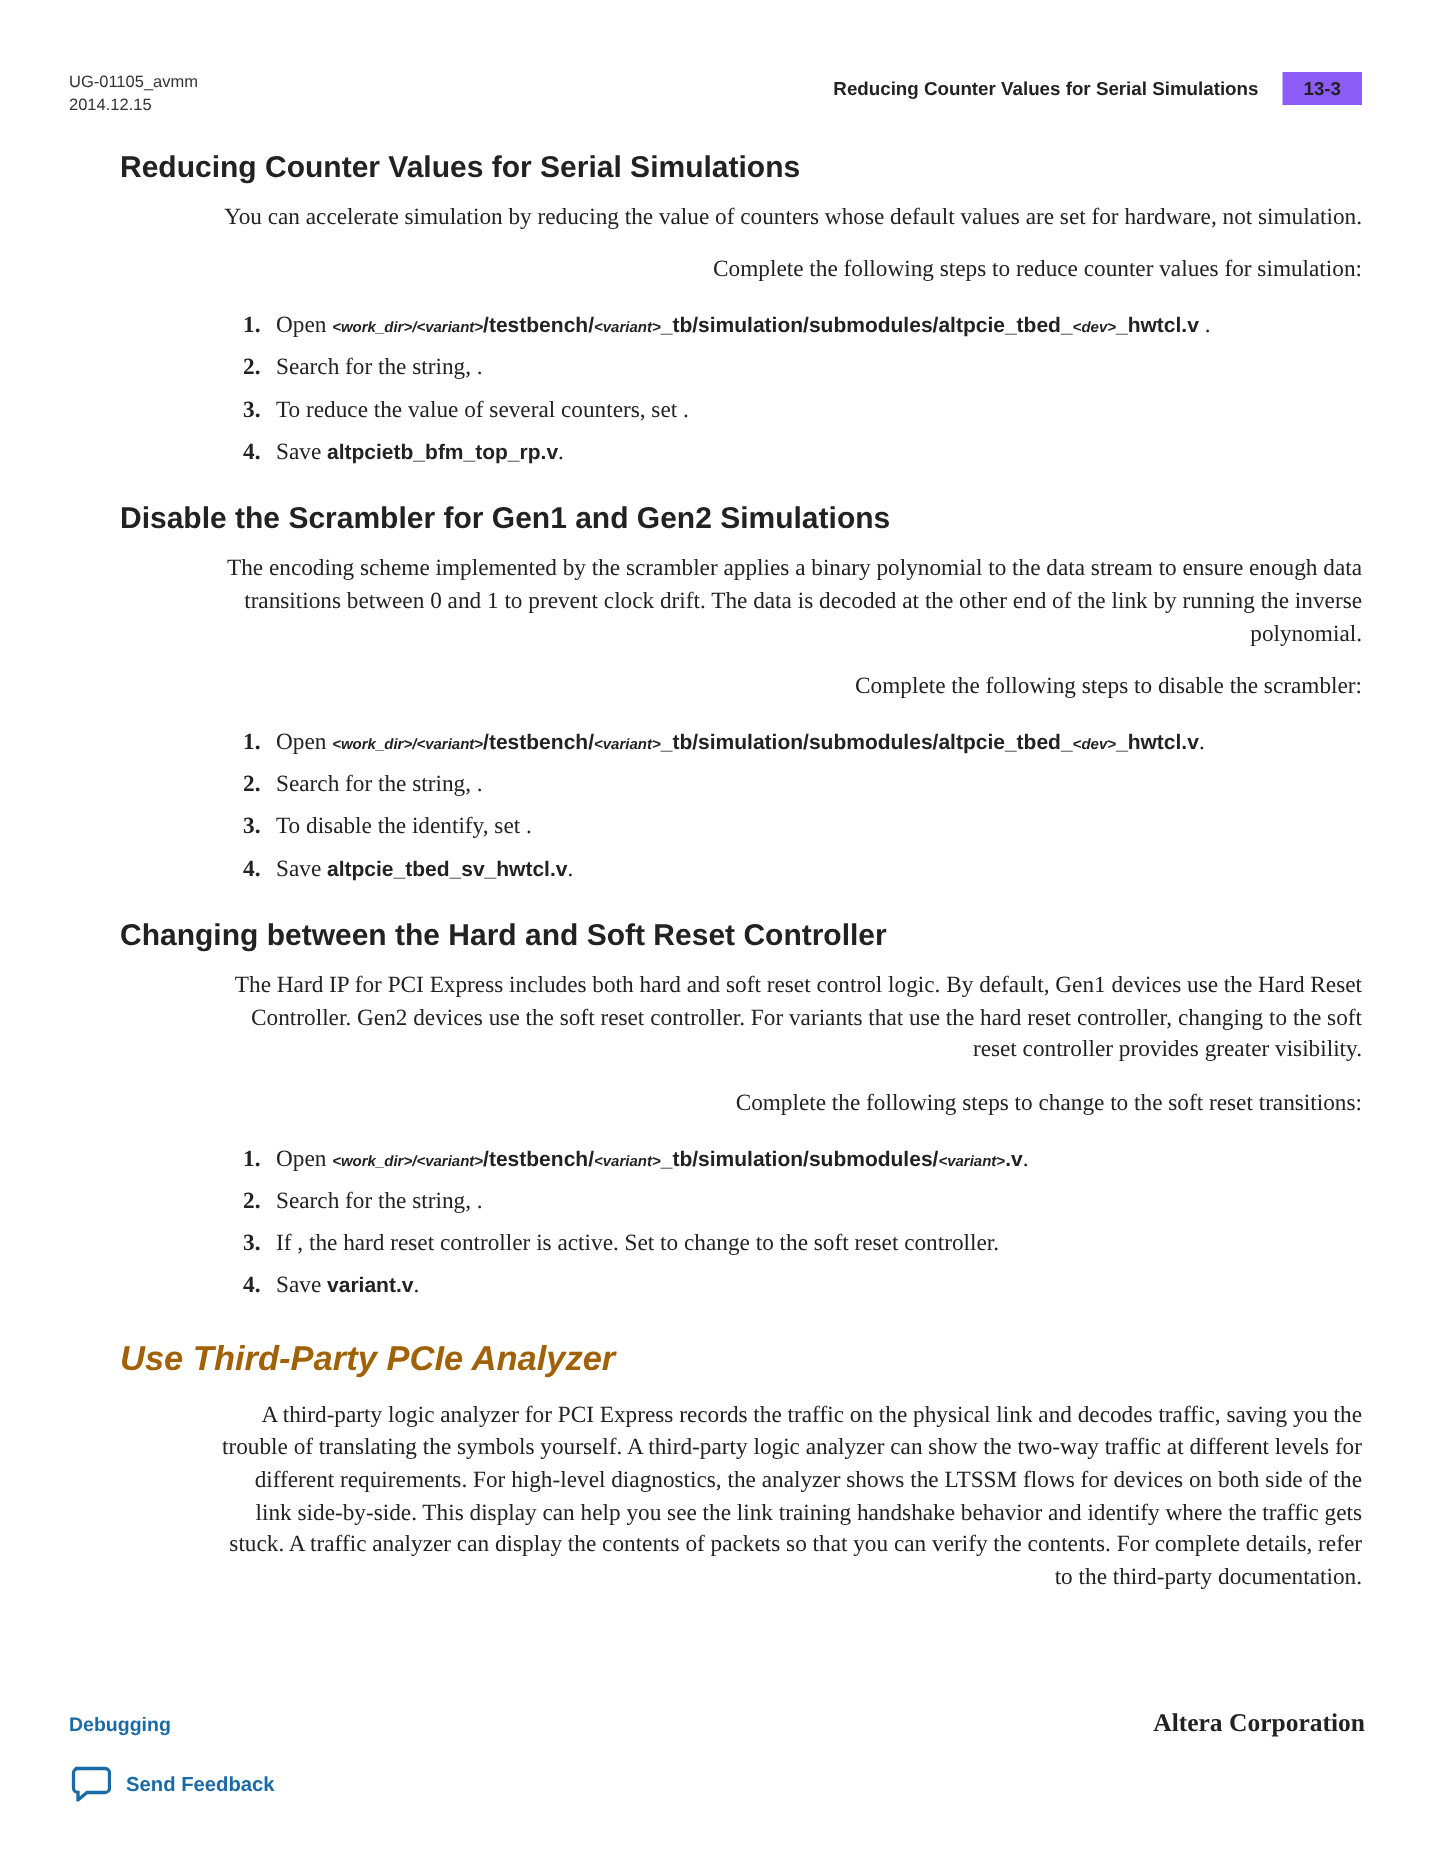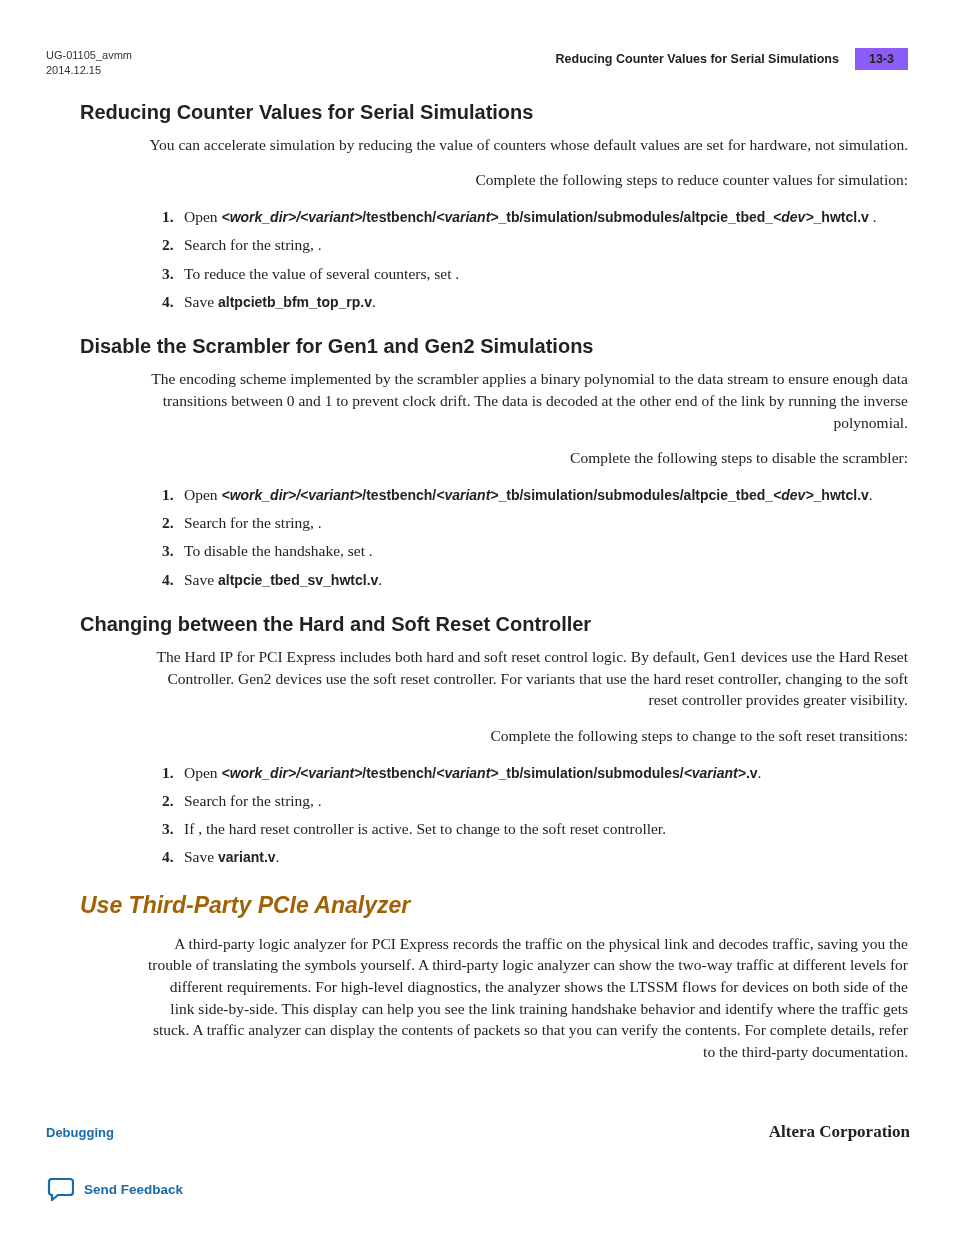--- a/index.html
+++ b/index.html
@@ -18,27 +18,27 @@
     .hdr-title { font-size: 12.5px; font-weight: 700; color: #222; font-family: Arial, sans-serif; }
     .hdr-pg { background: #8b5cf6; color: #222; font-weight: 700; font-size: 12.5px; padding: 4px 14px; font-family: Arial, sans-serif; }
 
     .section-h { font-size: 20px; font-weight: 700; color: #222; margin: 8px 0 10px 34px; font-family: 'Segoe UI', Arial, sans-serif; }
     .section-h-main { font-size: 23px; font-weight: 700; color: #a16207; margin: 23px 0 14px 34px; font-family: 'Segoe UI', Arial, sans-serif; font-style: italic; }
     .para { margin: 0 0 14px 96px; font-size: 15.5px; line-height: 1.4; color: #222; max-width: 780px; text-align: right; }
     ol.steps { margin: 0 0 22px 116px; padding: 0; list-style: none; counter-reset: step; max-width: 760px; }
     ol.steps li { margin-bottom: 5px; font-size: 15.5px; line-height: 1.5; position: relative; padding-left: 22px; }
     ol.steps li::before { counter-increment: step; content: counter(step) "."; position: absolute; left: 0; font-weight: 700; }
     .bold-seg { font-family: Arial, sans-serif; font-weight: 700; font-size: 14px; }
-    .bold-ital { font-family: Arial, sans-serif; font-weight: 700; font-style: italic; font-size: 14px; }
+    .bold-ital { font-family: Arial, sans-serif; font-weight: 700; font-style: italic; font-size: 10px; }
 
     .footer { position: absolute; left: 46px; right: 44px; bottom: 34px; }
     .foot-row { display: flex; justify-content: space-between; align-items: center; border-top: 0 solid transparent; padding-top: 4px; }
     .foot-link { color: #1a6aa6; font-weight: 700; font-size: 13px; font-family: Arial, sans-serif; cursor: pointer; }
     .foot-corp { font-weight: 700; font-size: 17px; font-family: Liberation Serif, serif; color: #222; }
-    .feedback-row { display: flex; align-items: center; gap: 10px; margin-top: 35px; }
+    .feedback-row { display: flex; align-items: center; gap: 10px; margin-top: 18px; }
     .feedback-icon { width: 28px; height: 24px; }
     .feedback-link { color: #1a6aa6; font-weight: 700; font-size: 13.5px; font-family: Arial, sans-serif; cursor: pointer; }
   </style>
 </head>
 <body>
 
 <div class="header-row">
   <div class="hdr-left">
     <div>UG-01105_avmm</div>
     <div>2014.12.15</div>
@@ -64,21 +64,21 @@
 </ol>
 
 <div class="section-h">Disable the Scrambler for Gen1 and Gen2 Simulations</div>
 <p class="para">The encoding scheme implemented by the scrambler applies a binary polynomial to the data stream to ensure enough data transitions between 0 and 1 to prevent clock drift. The data is decoded at the other end of the link by running the inverse polynomial.</p>
 <p class="para">Complete the following steps to disable the scrambler:</p>
 <ol class="steps">
   <li>
     <span>Open </span><span class="bold-ital">&lt;work_dir&gt;/&lt;variant&gt;</span><span class="bold-seg">/testbench/</span><span class="bold-ital">&lt;variant&gt;</span><span class="bold-seg">_tb/simulation/submodules/altpcie_tbed_</span><span class="bold-ital">&lt;dev&gt;</span><span class="bold-seg">_hwtcl.v</span><span>.</span>
   </li>
   <li>Search for the string,             .</li>
-  <li>To disable the handshake, set                           .</li>
+  <li>To disable the identify, set                           .</li>
   <li>
     <span>Save </span><span class="bold-seg">altpcie_tbed_sv_hwtcl.v</span><span>.</span>
   </li>
 </ol>
 
 <div class="section-h">Changing between the Hard and Soft Reset Controller</div>
 <p class="para">The Hard IP for PCI Express includes both hard and soft reset control logic. By default, Gen1 devices use the Hard Reset Controller. Gen2  devices use the soft reset controller. For variants that use the hard reset controller, changing to the soft reset controller provides greater visibility.</p>
 <p class="para">Complete the following steps to change to the soft reset transitions:</p>
 <ol class="steps">
   <li>

